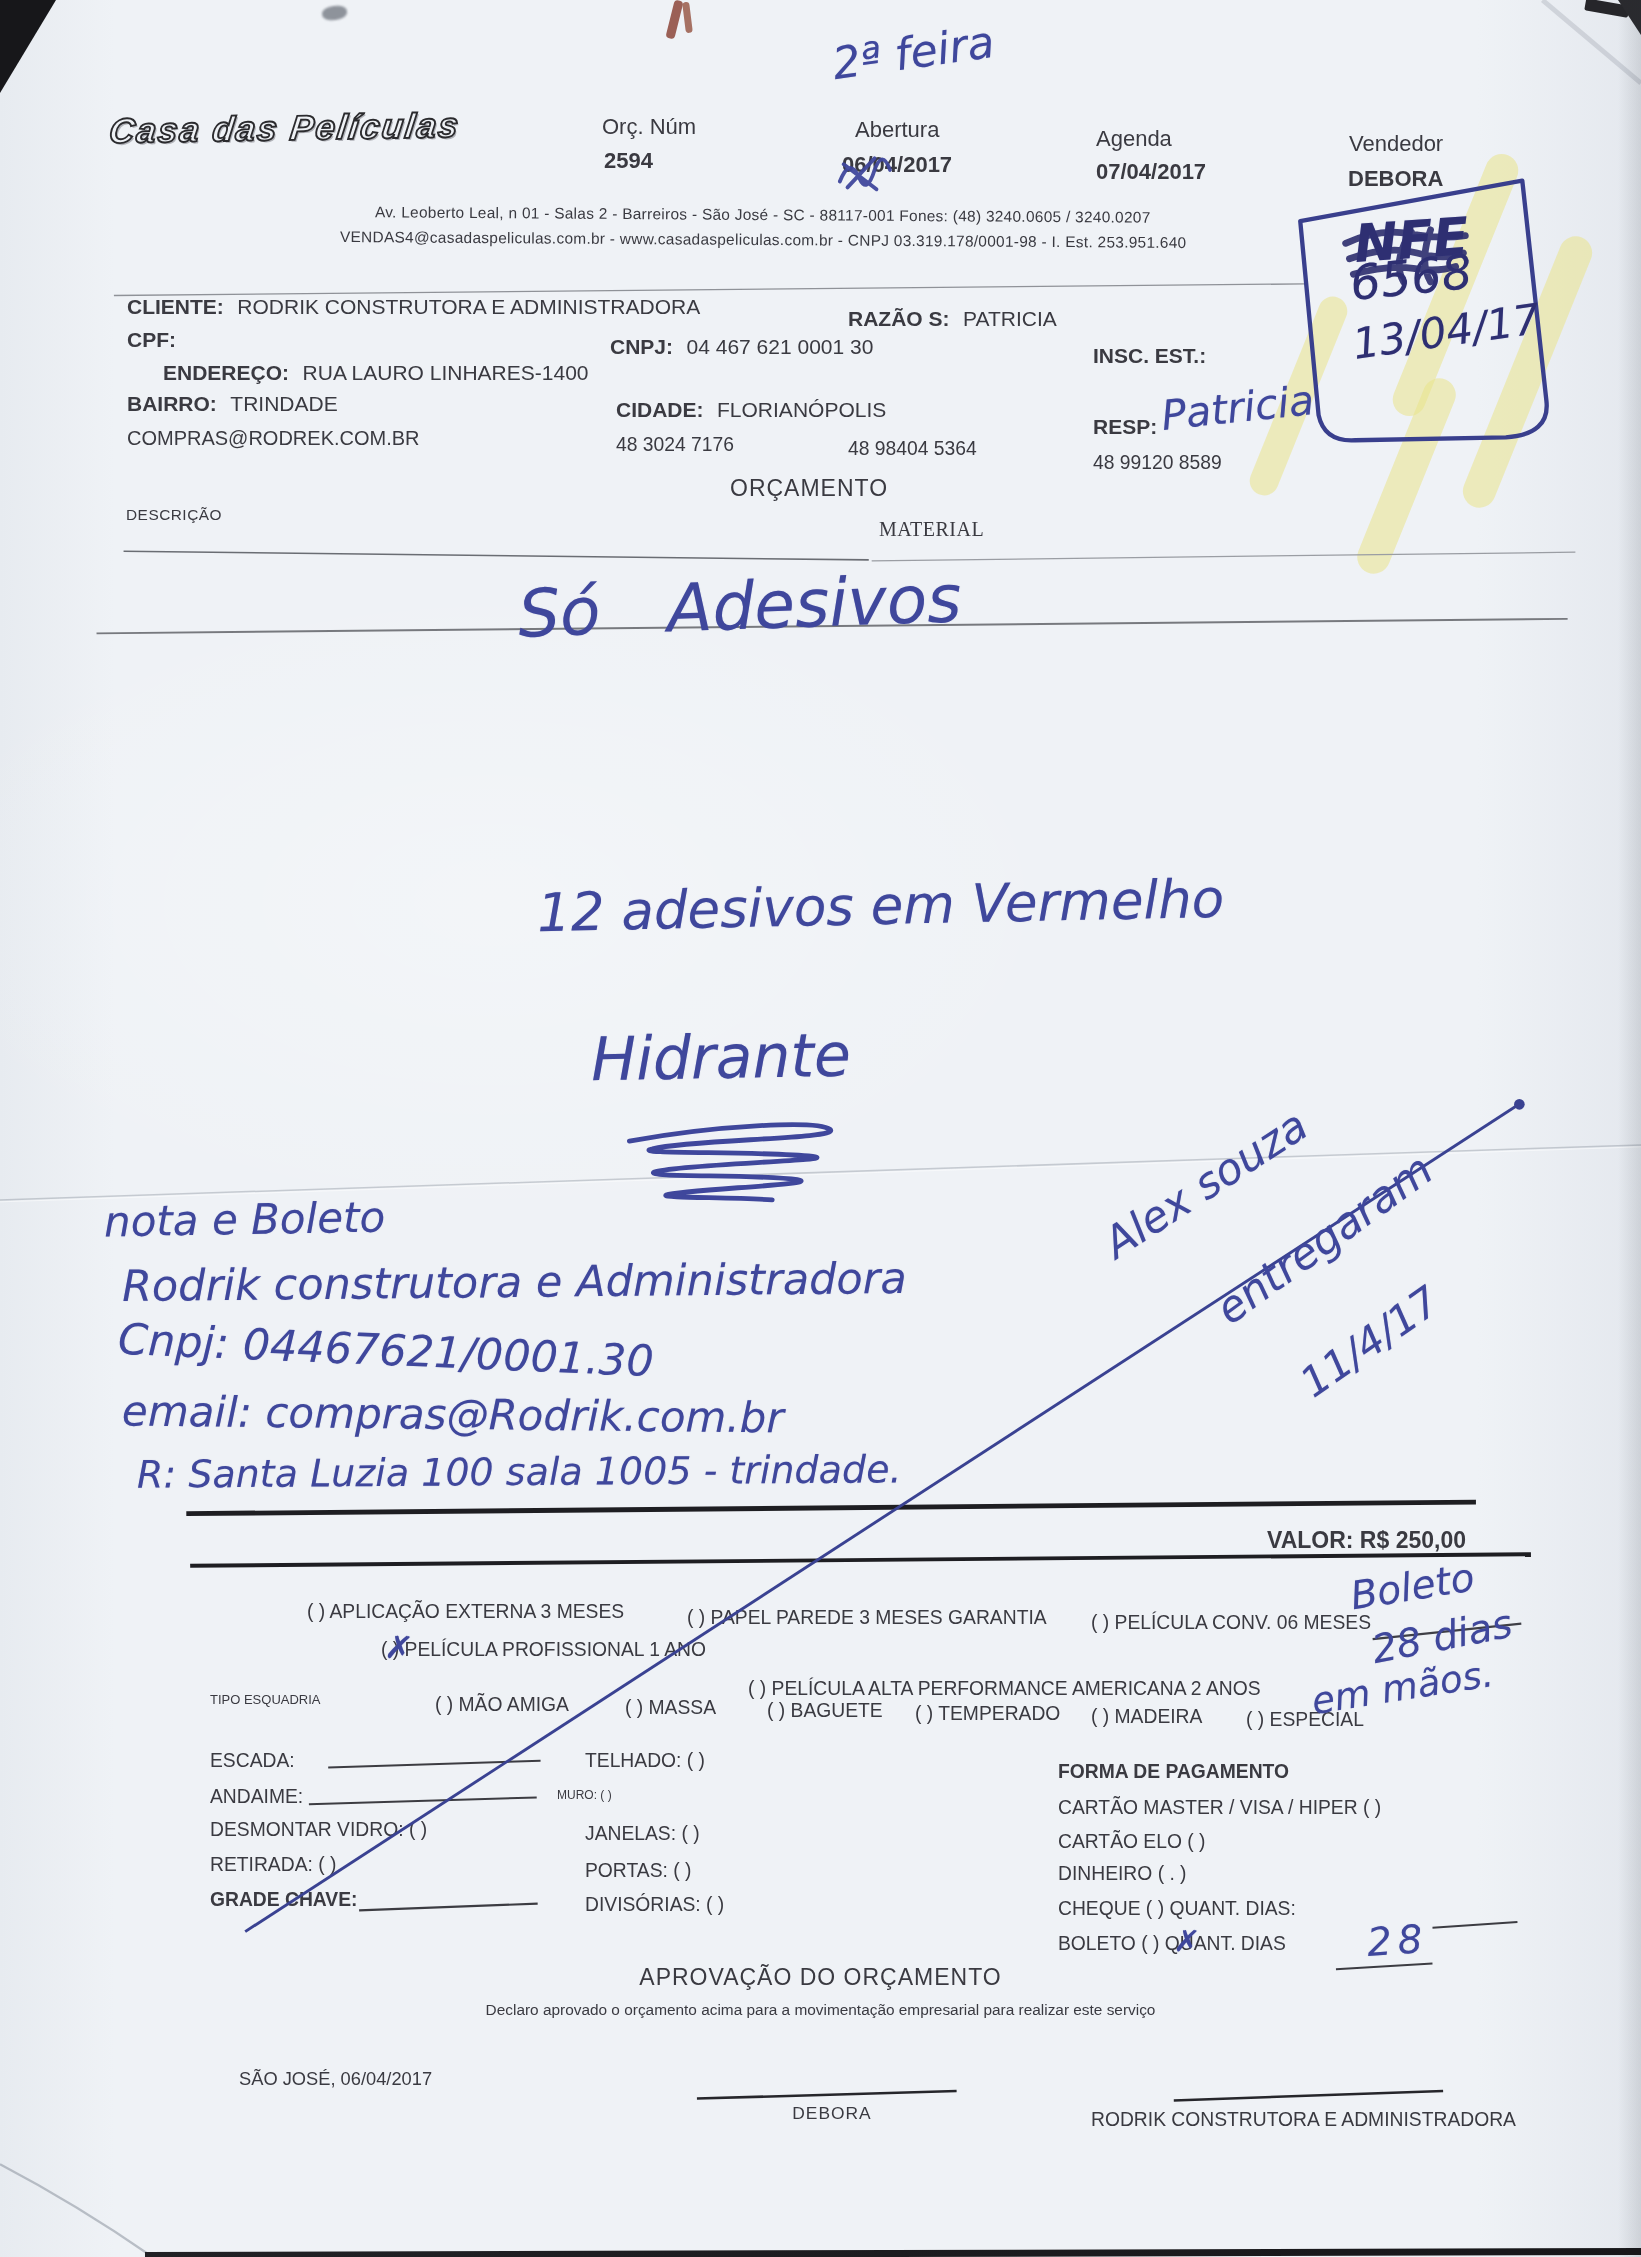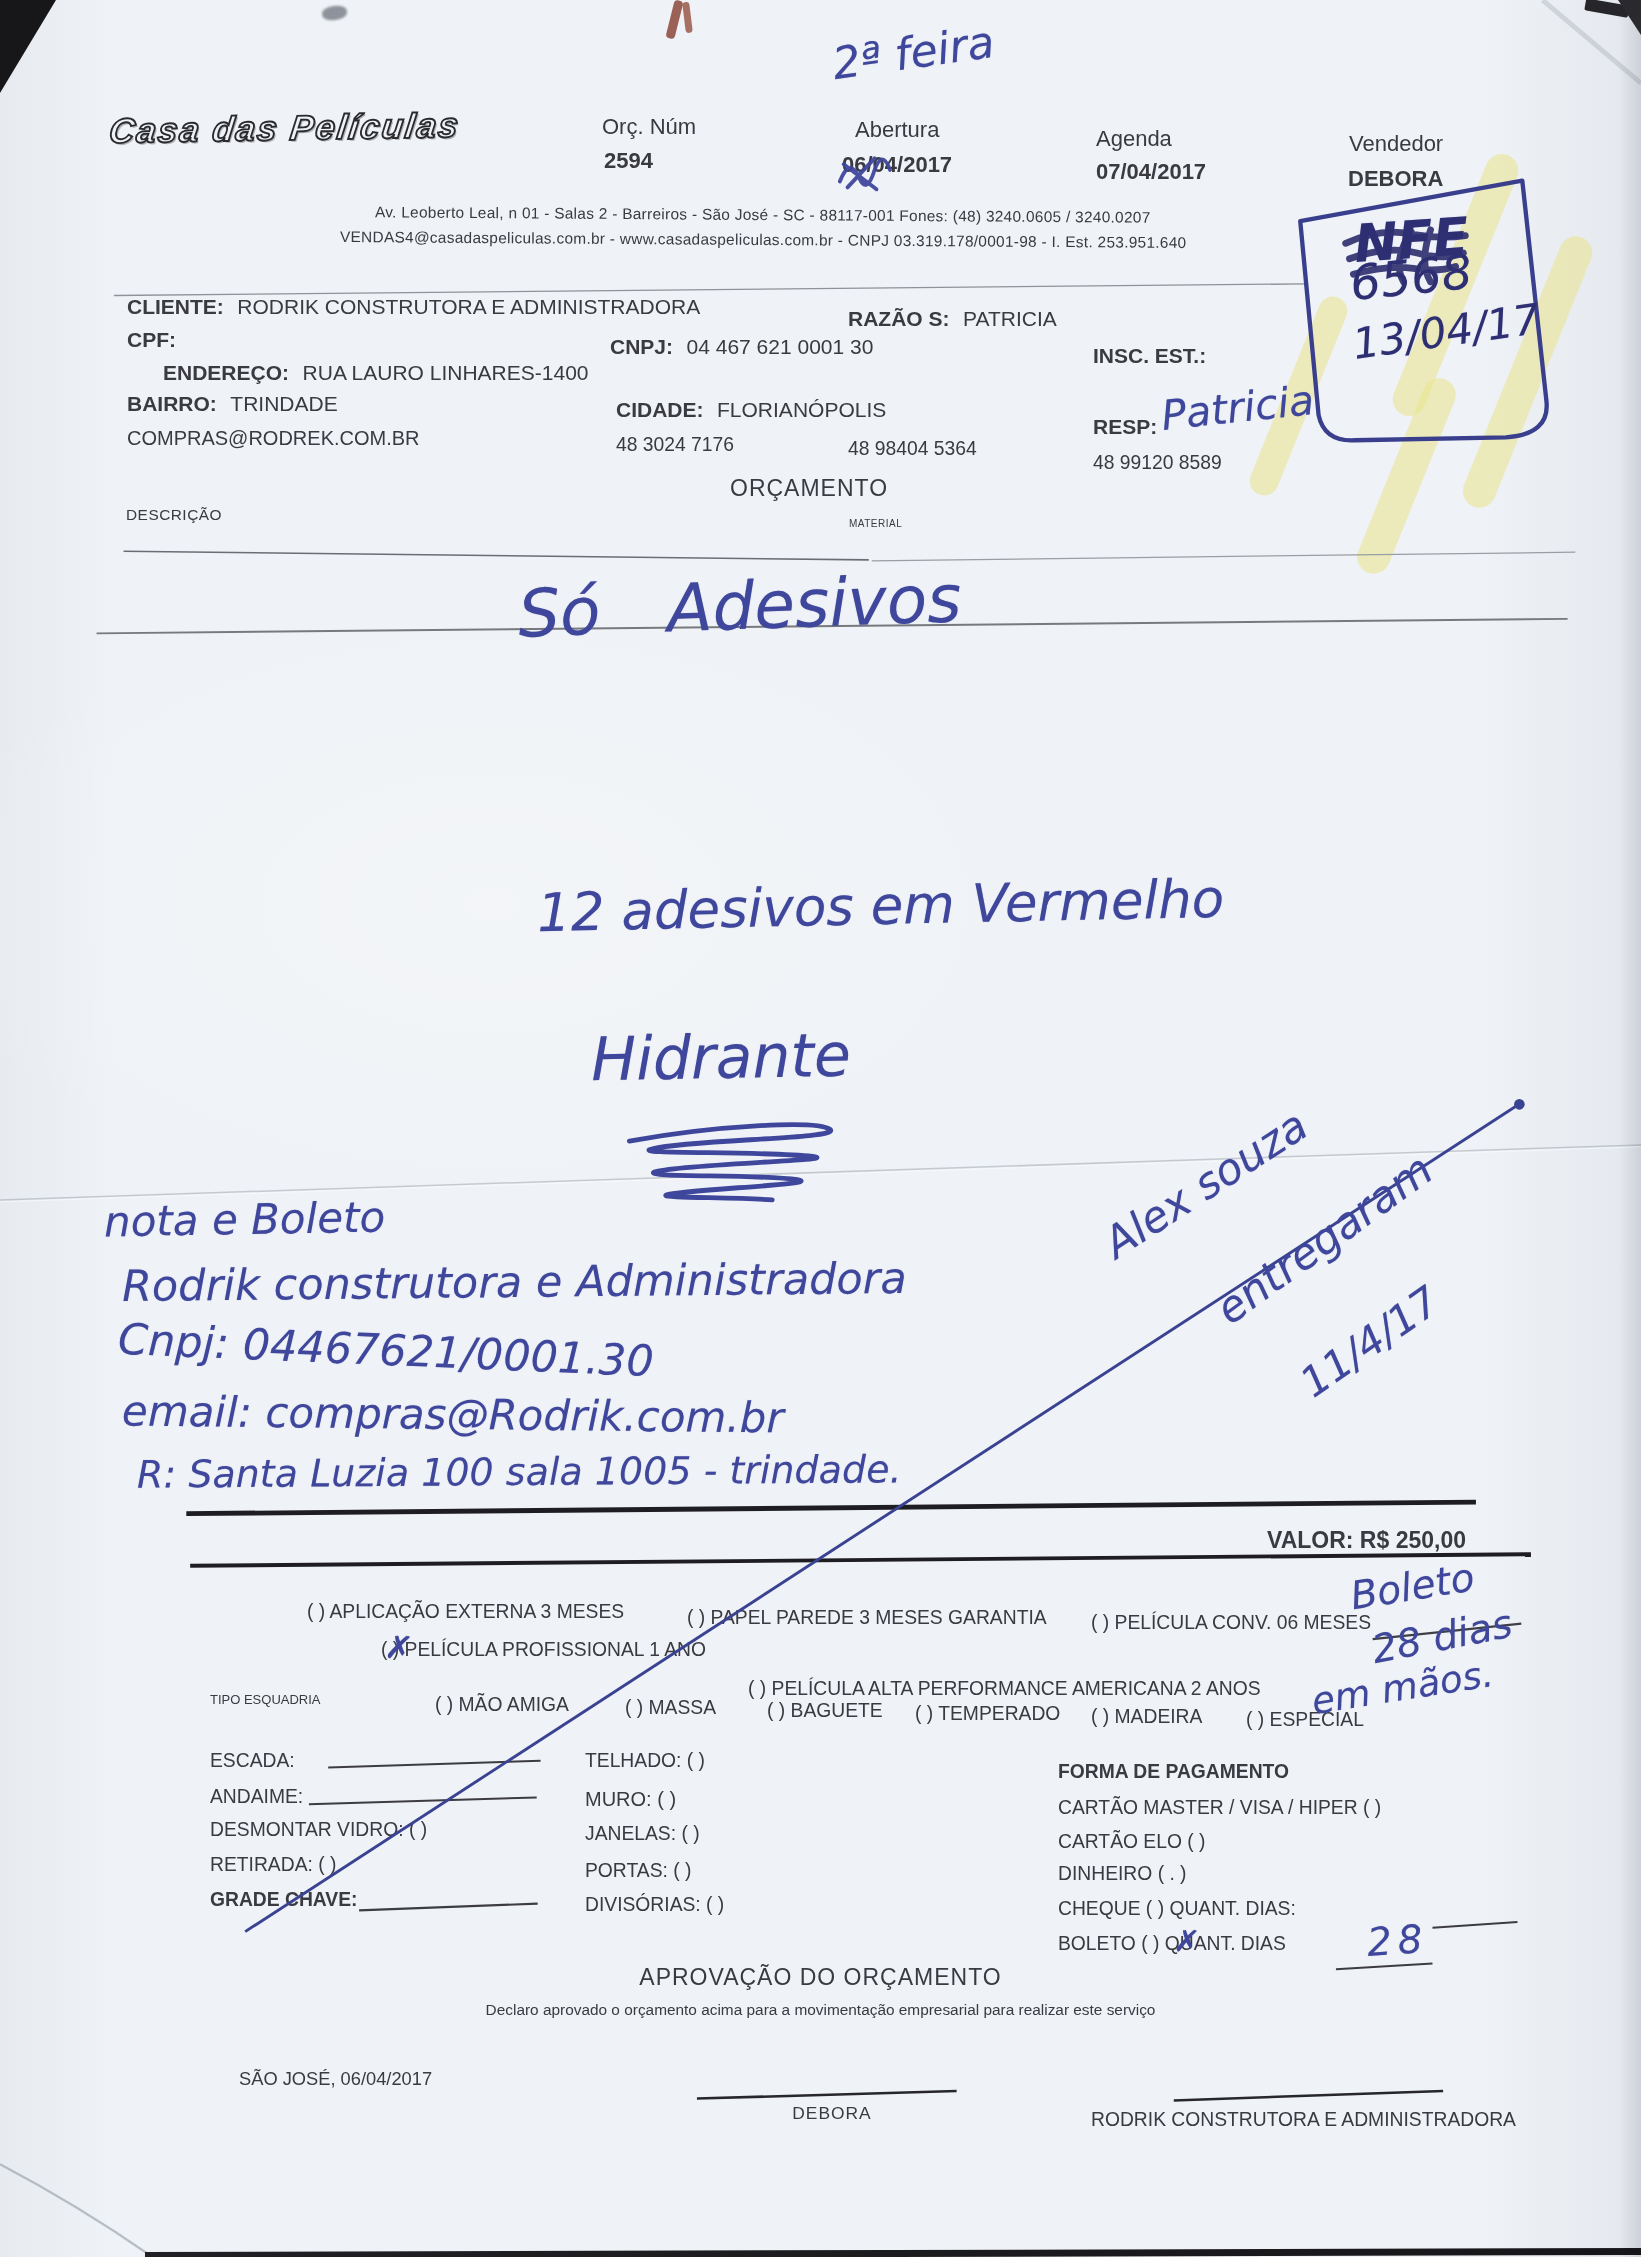--- a/index.html
+++ b/index.html
@@ -91,21 +91,21 @@
   </div>
   <div class="abs pr b" style="left:1093px;top:415px;font-size:21px;">RESP:</div>
   <div class="abs hw" style="left:1161px;top:384px;font-size:41px;transform:rotate(-6deg);">Patricia</div>
   <div class="abs pr" style="left:127px;top:427px;font-size:20px;">COMPRAS@RODREK.COM.BR</div>
   <div class="abs pr" style="left:616px;top:434px;font-size:19.3px;">48 3024 7176</div>
   <div class="abs pr" style="left:848px;top:438px;font-size:19.3px;">48 98404 5364</div>
   <div class="abs pr" style="left:1093px;top:452px;font-size:19.3px;">48 99120 8589</div>
 
   <div class="abs pr" style="left:730px;top:475px;font-size:23px;letter-spacing:1px;">ORÇAMENTO</div>
   <div class="abs pr" style="left:126px;top:506px;font-size:15.4px;letter-spacing:0.5px;">DESCRIÇÃO</div>
-  <div class="abs pr" style="left:849px;top:518px;font-size:10px;letter-spacing:0.5px;">MATERIAL</div>
+  <div class="abs pr" style="left:879px;top:518px;font-size:20px;letter-spacing:0.5px;font-family:Liberation Serif, serif;">MATERIAL</div>
 
   <div class="abs hw" style="left:518px;top:568px;font-size:66px;word-spacing:46px;transform:rotate(-2deg);">Só  Adesivos</div>
   <div class="abs hw" style="left:537px;top:875px;font-size:53px;transform:rotate(-1.2deg);">12 adesivos em Vermelho</div>
   <div class="abs hw" style="left:591px;top:1022px;font-size:60px;transform:rotate(-1deg);">Hidrante</div>
 
   <div class="abs hw" style="left:104px;top:1195px;font-size:42px;transform:rotate(-1deg);">nota e Boleto</div>
   <div class="abs hw" style="left:122px;top:1257px;font-size:43px;transform:rotate(-0.6deg);">Rodrik construtora e Administradora</div>
   <div class="abs hw" style="left:118px;top:1325px;font-size:43px;transform:rotate(2.4deg);">Cnpj: 04467621/0001.30</div>
   <div class="abs hw" style="left:122px;top:1390px;font-size:42px;transform:rotate(0.6deg);">email: compras@Rodrik.com.br</div>
   <div class="abs hw" style="left:137px;top:1450px;font-size:38px;transform:rotate(-0.4deg);">R: Santa Luzia 100 sala 1005 - trindade.</div>
@@ -131,21 +131,21 @@
   <div class="abs pr" style="left:435px;top:1694px;font-size:19.3px;">(  ) MÃO AMIGA</div>
   <div class="abs pr" style="left:625px;top:1697px;font-size:19.3px;">(  ) MASSA</div>
   <div class="abs pr" style="left:767px;top:1700px;font-size:19.3px;">(  )  BAGUETE</div>
   <div class="abs pr" style="left:915px;top:1703px;font-size:19.3px;">(  ) TEMPERADO</div>
   <div class="abs pr" style="left:1091px;top:1706px;font-size:19.3px;">(  ) MADEIRA</div>
   <div class="abs pr" style="left:1246px;top:1709px;font-size:19.3px;">(  ) ESPECIAL</div>
 
   <div class="abs pr" style="left:210px;top:1750px;font-size:19.3px;">ESCADA:</div>
   <div class="abs pr" style="left:585px;top:1750px;font-size:19.3px;">TELHADO:  (  )</div>
   <div class="abs pr" style="left:210px;top:1786px;font-size:19.3px;">ANDAIME:</div>
-  <div class="abs pr" style="left:585px;top:1788px;font-size:20px;">MURO:  (  )</div>
+  <div class="abs pr" style="left:557px;top:1788px;font-size:12px;">MURO:  (  )</div>
   <div class="abs pr" style="left:210px;top:1819px;font-size:19.3px;">DESMONTAR VIDRO:  (  )</div>
   <div class="abs pr" style="left:585px;top:1823px;font-size:19.3px;">JANELAS:  (  )</div>
   <div class="abs pr" style="left:210px;top:1854px;font-size:19.3px;">RETIRADA:  (  )</div>
   <div class="abs pr" style="left:585px;top:1860px;font-size:19.3px;">PORTAS:  (  )</div>
   <div class="abs pr" style="left:210px;top:1889px;font-size:19.3px;font-weight:bold;">GRADE CHAVE:</div>
   <div class="abs pr" style="left:585px;top:1894px;font-size:19.3px;">DIVISÓRIAS:  (  )</div>
 
   <div class="abs pr b" style="left:1058px;top:1761px;font-size:19.3px;">FORMA DE PAGAMENTO</div>
   <div class="abs pr" style="left:1058px;top:1797px;font-size:19.3px;">CARTÃO MASTER / VISA / HIPER  (  )</div>
   <div class="abs pr" style="left:1058px;top:1831px;font-size:19.3px;">CARTÃO ELO  (  )</div>

